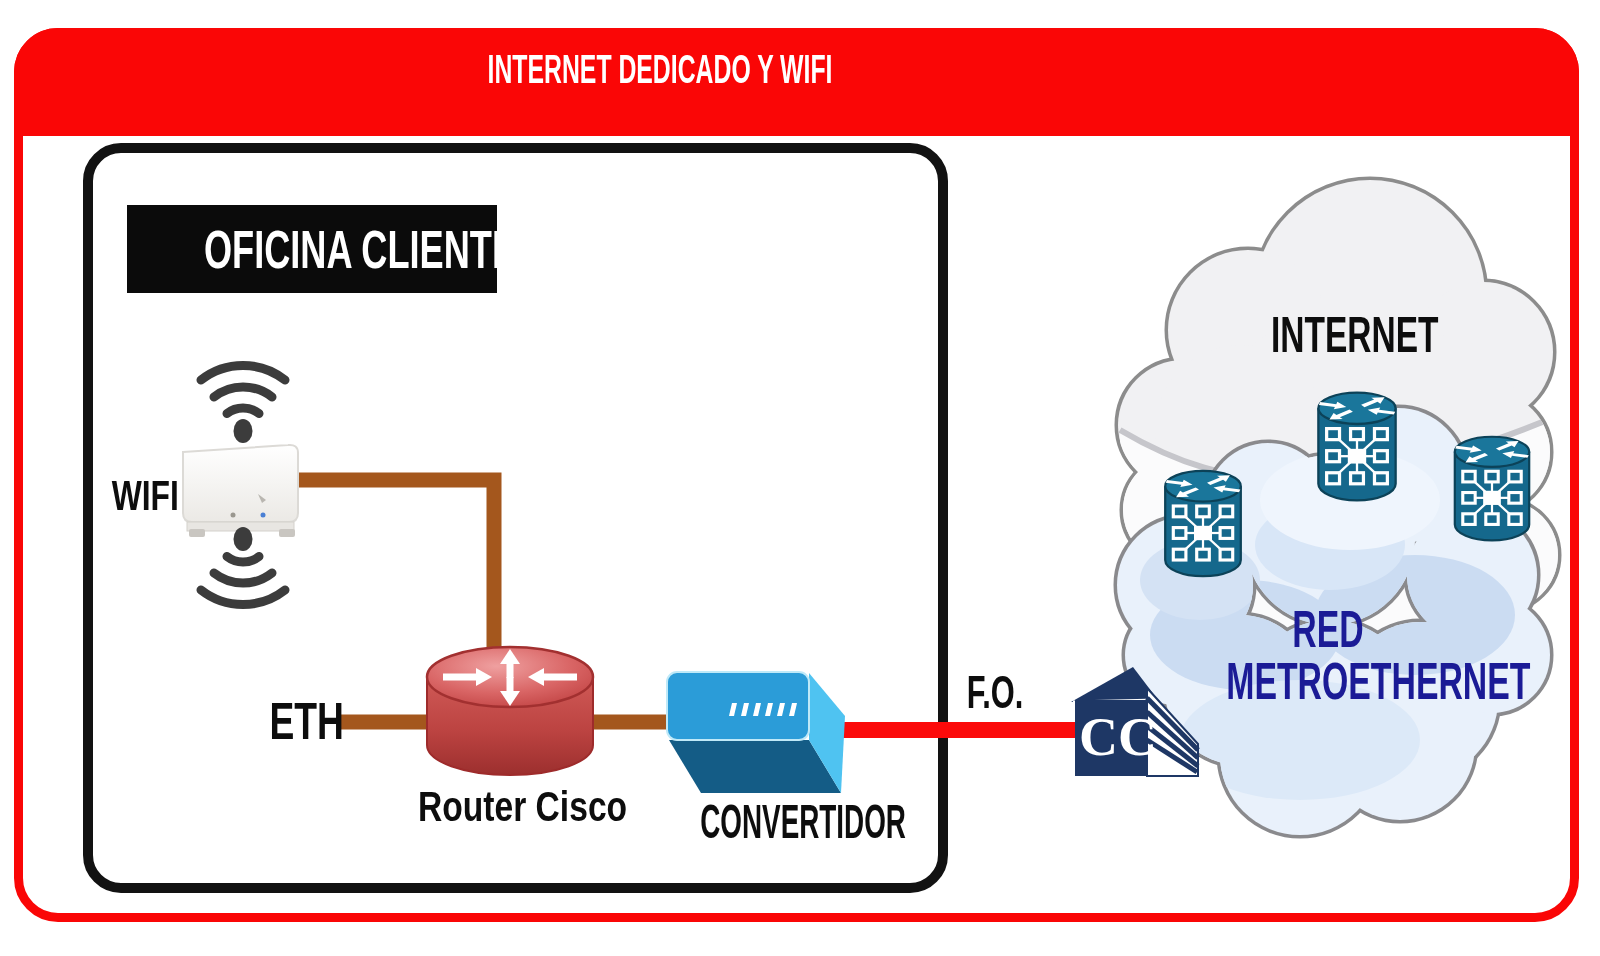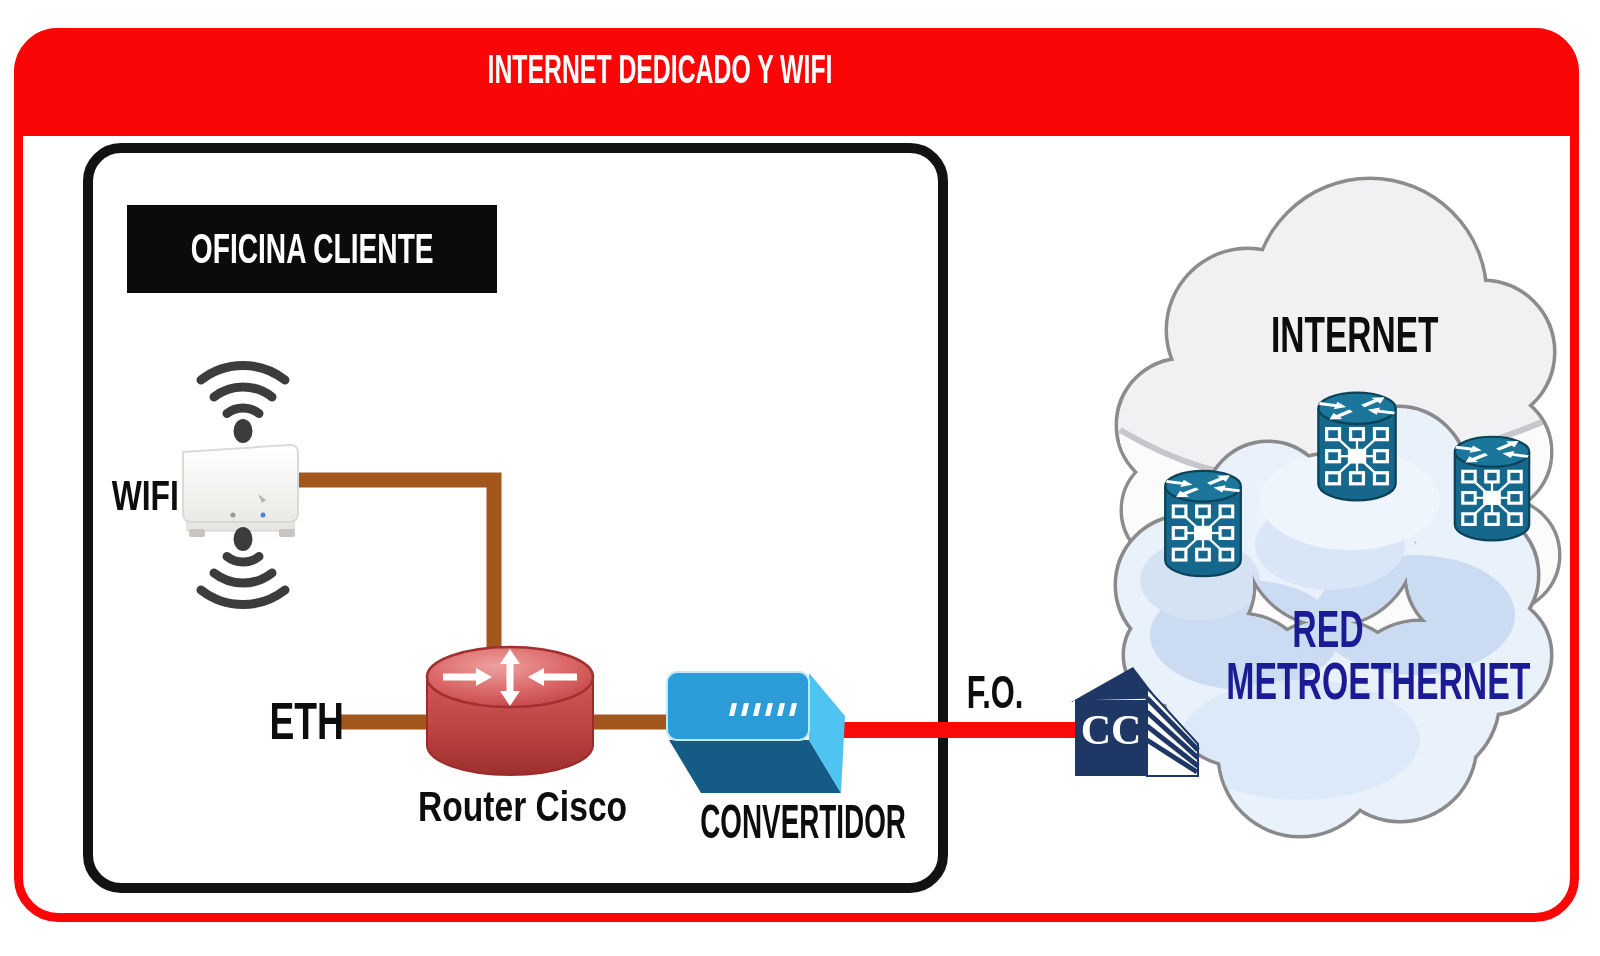--- a/index.html
+++ b/index.html
@@ -18,21 +18,21 @@
     background:var(--banner-red,#fa0606);border-radius:44px 44px 0 0;
   }
   
   .office{
     position:absolute;left:83px;top:143px;width:865px;height:750px;
     border:10px solid var(--office-border-black,#121212);border-radius:38px;box-sizing:border-box;
     background:#ffffff;
   }
   .office-label{
     position:absolute;left:127px;top:205px;width:370px;height:88px;
-    background:#0b0b0b;color:#ffffff;font-weight:bold;font-size:42px;line-height:88px;
+    background:#0b0b0b;color:#ffffff;font-weight:bold;font-size:54px;line-height:88px;
     text-align:center;white-space:nowrap;
   }
   .office-label span{display:inline-block;transform:scaleX(0.67);transform-origin:center;}
   
   svg.art{position:absolute;left:0;top:0;}
   .eth-line{stroke:var(--ethernet-brown,#a4571d);stroke-width:15;fill:none;}
   .fo-line{stroke:var(--fiber-red,#fb0a0a);stroke-width:16;fill:none;}
   .sig{stroke:#3c3c3c;stroke-width:9;fill:none;stroke-linecap:round;}
   .cloud-out-s{fill:#f1f1f3;stroke:var(--cloud-outline-gray,#8c8c8c);stroke-width:7;}
   .cloud-out-f{fill:#f1f1f3;}
@@ -42,21 +42,21 @@
   .lab{
     position:absolute;font-weight:bold;color:var(--label-black,#0d0d0d);
     white-space:nowrap;text-align:center;transform-origin:center;
   }
   .lab-title{left:330px;top:47px;width:660px;font-size:40px;color:#ffffff;transform:scaleX(0.62);}
   .lab-wifi{left:100px;top:471px;width:90px;font-size:43px;transform:scaleX(0.74);}
   .lab-eth{left:258px;top:692px;width:85px;font-size:51px;transform:scaleX(0.73);}
   .lab-router{left:396px;top:783px;width:220px;font-size:42px;transform:scaleX(0.80);}
   .lab-conv{left:654px;top:794px;width:220px;font-size:48px;transform:scaleX(0.58);}
   .lab-fo{left:945px;top:665px;width:100px;font-size:46px;transform:scaleX(0.67);}
-  .lab-cc{left:1079px;top:706px;width:64px;font-size:42px;color:#ffffff;
+  .lab-cc{left:1079px;top:706px;width:64px;font-size:54px;color:#ffffff;
           font-family:"Liberation Serif",serif;transform:none;}
   .lab-internet{left:1238px;top:306px;width:200px;font-size:50px;transform:scaleX(0.67);}
   .lab-metro1{left:1248px;top:599px;width:160px;font-size:52px;color:var(--metro-text-navy,#1b1b96);transform:scaleX(0.65);}
   .lab-metro2{left:1172px;top:651px;width:310px;font-size:52px;color:var(--metro-text-navy,#1b1b96);transform:scaleX(0.65);}
 </style>
 </head>
 <body>
 
 <div class="frame"></div>
 <div class="band"></div>

